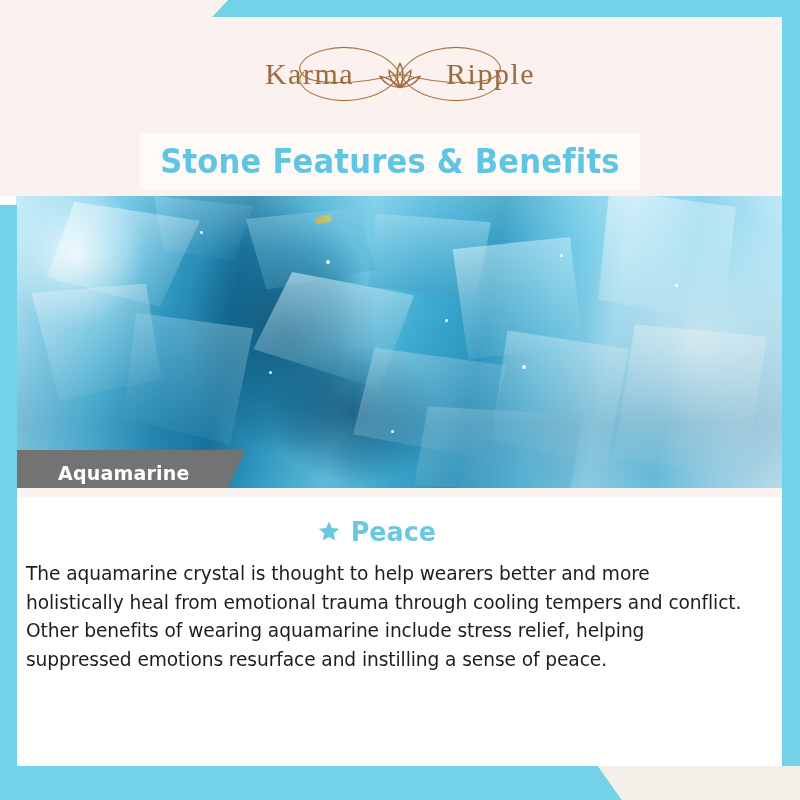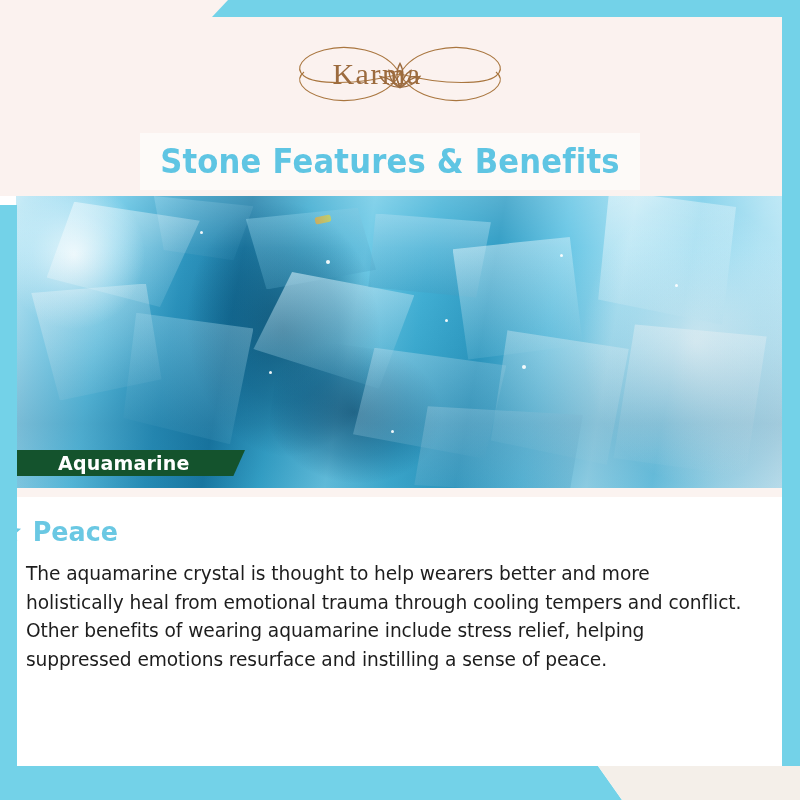--- a/index.html
+++ b/index.html
@@ -208,36 +208,36 @@
   .sp8 { left:49%;  top:80%; width:3px; height:3px; }
   
   .warm {
     left:39%; top:7%; width:16px; height:7px;
     background:linear-gradient(90deg,#e8a93c,#d8d24a);
     opacity:.75; border-radius:2px; transform:rotate(-12deg);
   }
 
   
   .aqua-label {
-    position:absolute; left:16px; top:450px; width:240px; height:26px;
-    background:#14532d;
+    position:absolute; left:16px; top:450px; width:240px; height:46px;
+    background:#737373;
     clip-path:polygon(0 0, 229px 0, 212px 38px, 0 38px);
     display:flex; align-items:center;
   }
   .aqua-text {
     padding-left:42px;
     font-family:"DejaVu Sans", sans-serif;
     font-weight:bold; font-size:19px; color:#ffffff;
     letter-spacing:0.2px;
   }
 
   
   .benefits {
     position:absolute; left:0; top:512px; width:800px; height:38px;
-    display:flex; align-items:center; gap:0;
+    display:flex; align-items:center; justify-content:center; gap:0;
     font-family:"DejaVu Sans", sans-serif;
     font-weight:bold; font-size:27px; color:#6ac8e3;
   }
   .benefit-item { display:flex; align-items:center; }
   .star { width:22px; height:22px; margin-right:8px; flex:none; }
   .benefit-gap { width:22px; }
   .benefit-label { transform:scaleX(0.94); }
 
   
   .para {
@@ -268,20 +268,21 @@
       <svg class="logo-flourish" viewBox="0 0 300 64">
         <g fill="none" stroke="#a9763f" stroke-width="1.1">
           <path d="M150 32 C 136 6, 96 2, 74 8 C 52 14, 44 26, 54 34 C 64 42, 104 44, 150 32 Z"></path>
           <path d="M150 32 C 136 58, 96 62, 74 56 C 52 50, 44 38, 54 30"></path>
           <path d="M150 32 C 164 6, 204 2, 226 8 C 248 14, 256 26, 246 34 C 236 42, 196 44, 150 32 Z"></path>
           <path d="M150 32 C 164 58, 204 62, 226 56 C 248 50, 256 38, 246 30"></path>
         </g>
       </svg>
       <div class="logo-text">
         <span class="logo-word-l">Karma</span>
+        <span class="logo-word-r">Ripple</span>
       </div>
       <svg class="logo-lotus" viewBox="0 0 46 34">
         <g fill="none" stroke="#9c6b3e" stroke-width="1.3" stroke-linecap="round">
           <path d="M23 5 C 19 12, 19 22, 23 29 C 27 22, 27 12, 23 5 Z"></path>
           <path d="M23 29 C 17 27, 12 20, 12 12 C 17 15, 21 22, 23 29 Z"></path>
           <path d="M23 29 C 29 27, 34 20, 34 12 C 29 15, 25 22, 23 29 Z"></path>
           <path d="M23 29 C 15 29, 7 25, 3 18 C 10 19, 18 24, 23 29 Z"></path>
           <path d="M23 29 C 31 29, 39 25, 43 18 C 36 19, 28 24, 23 29 Z"></path>
         </g>
       </svg>

